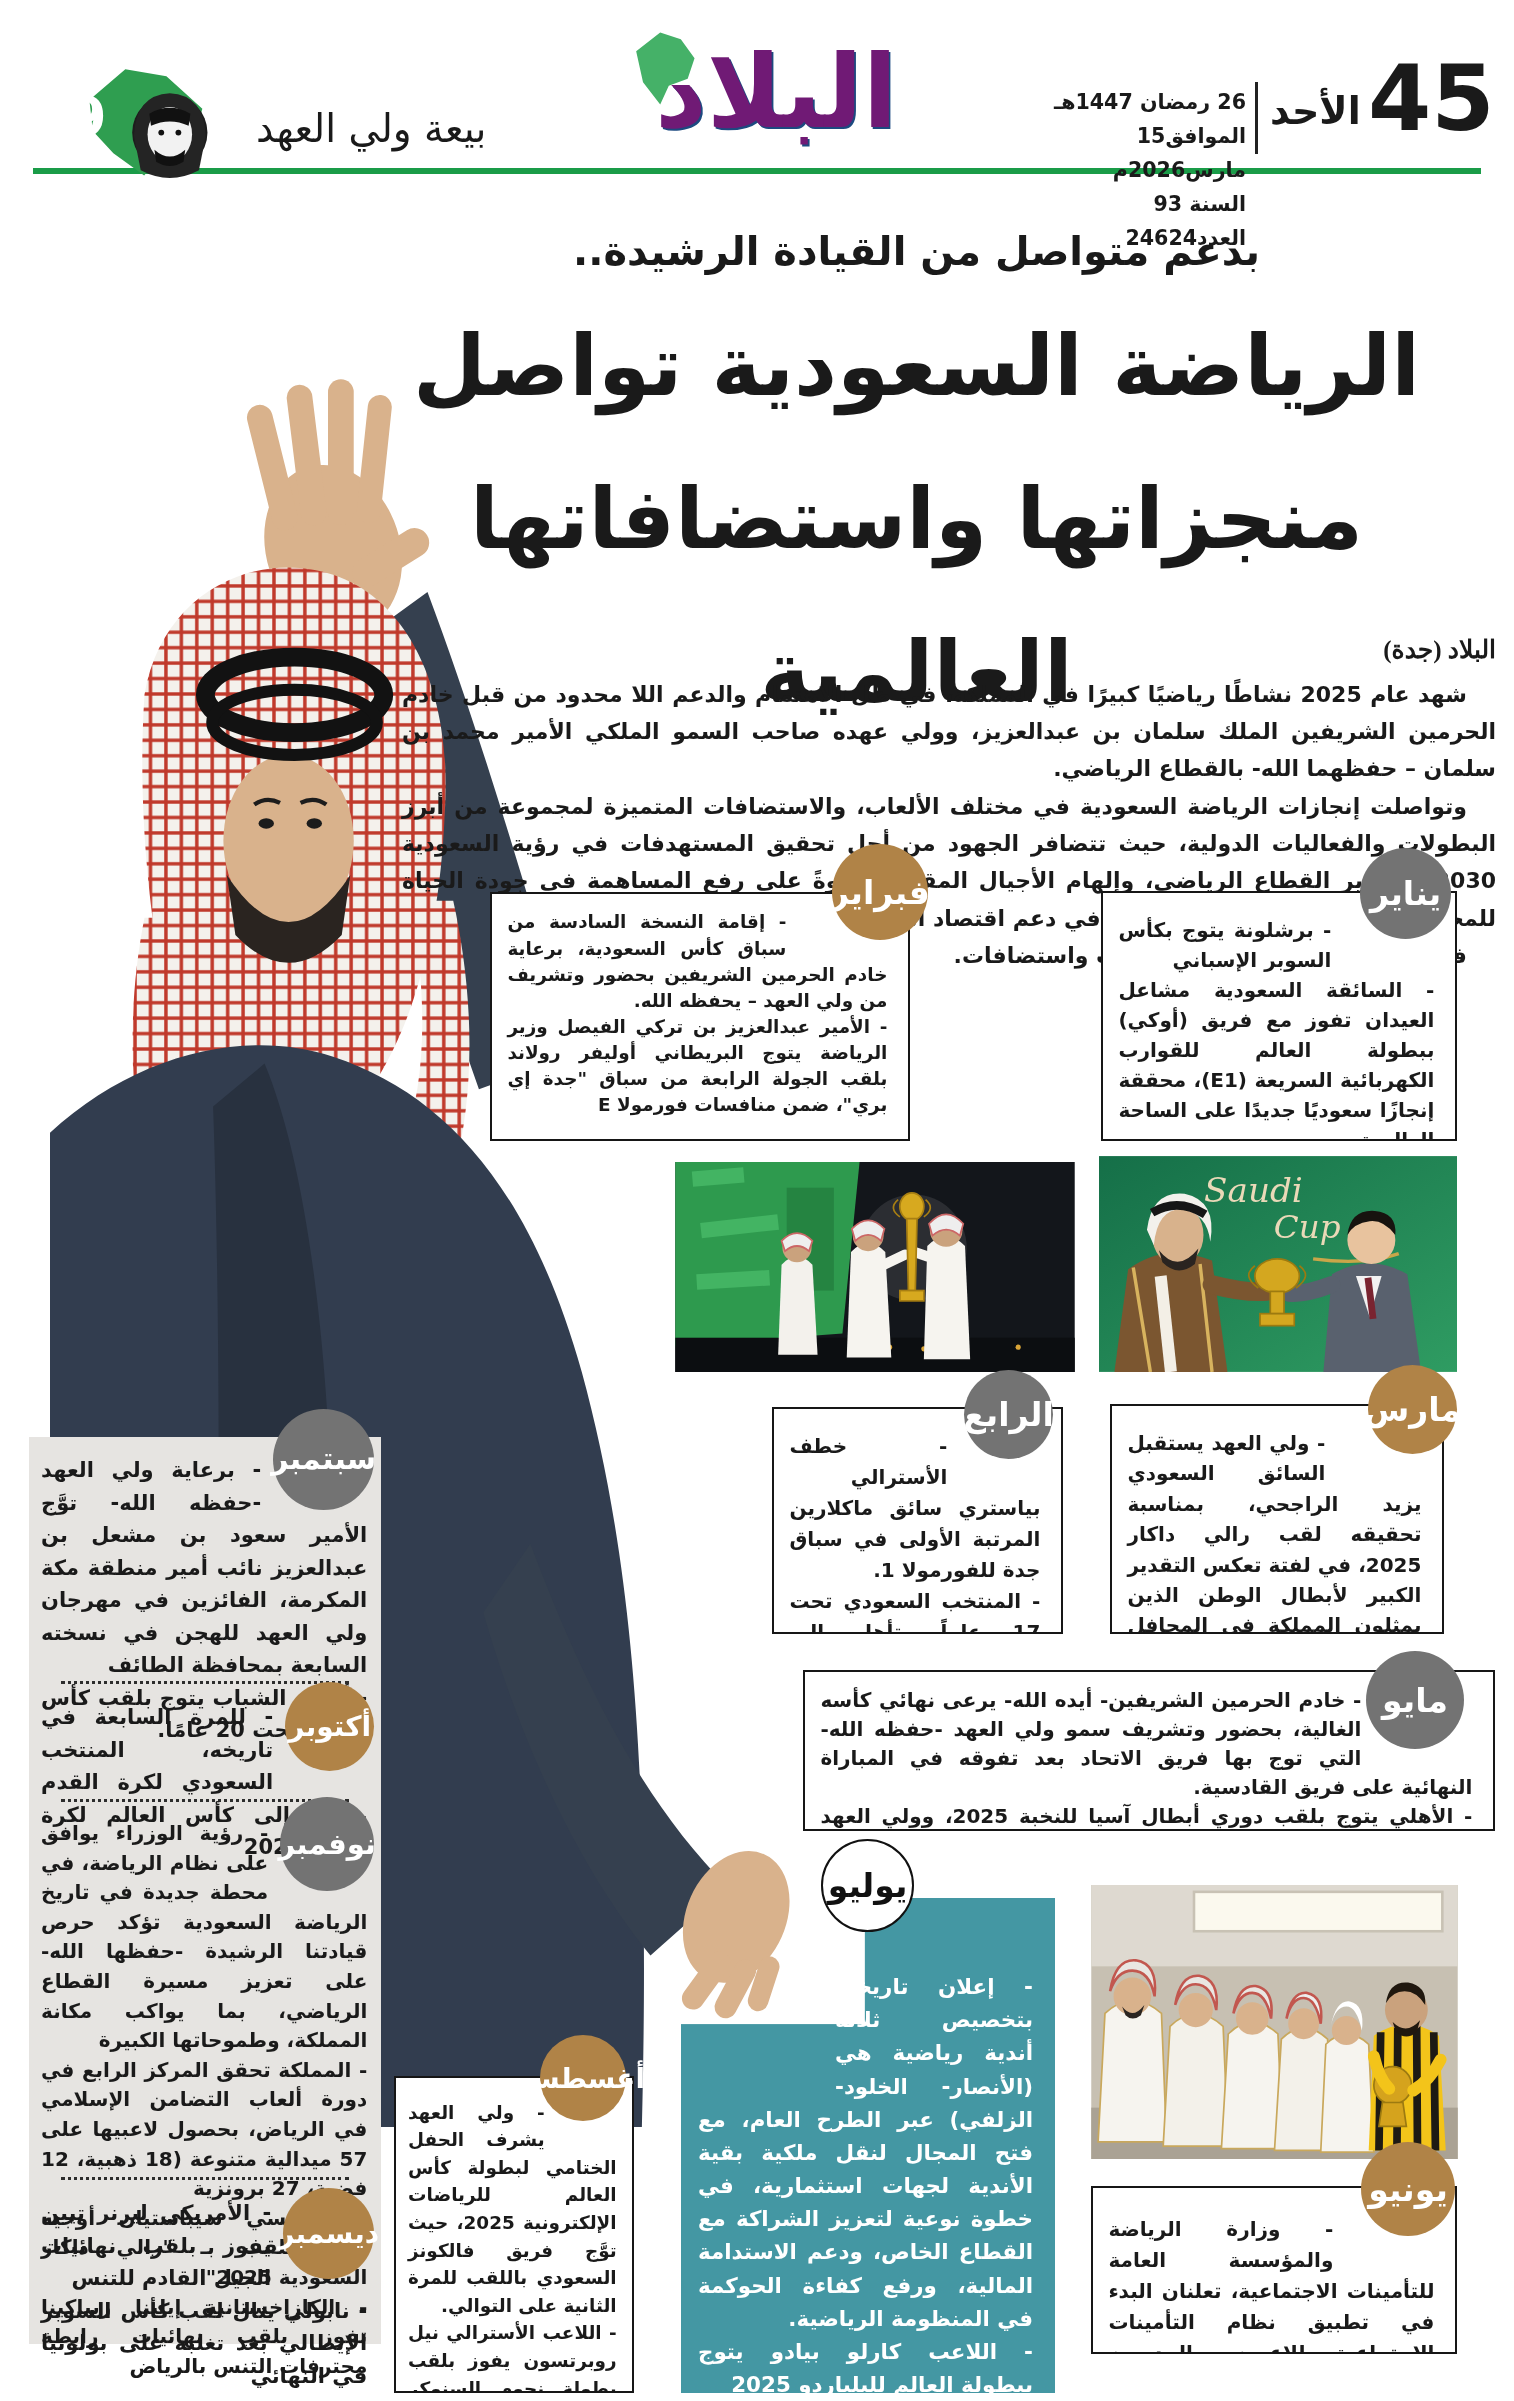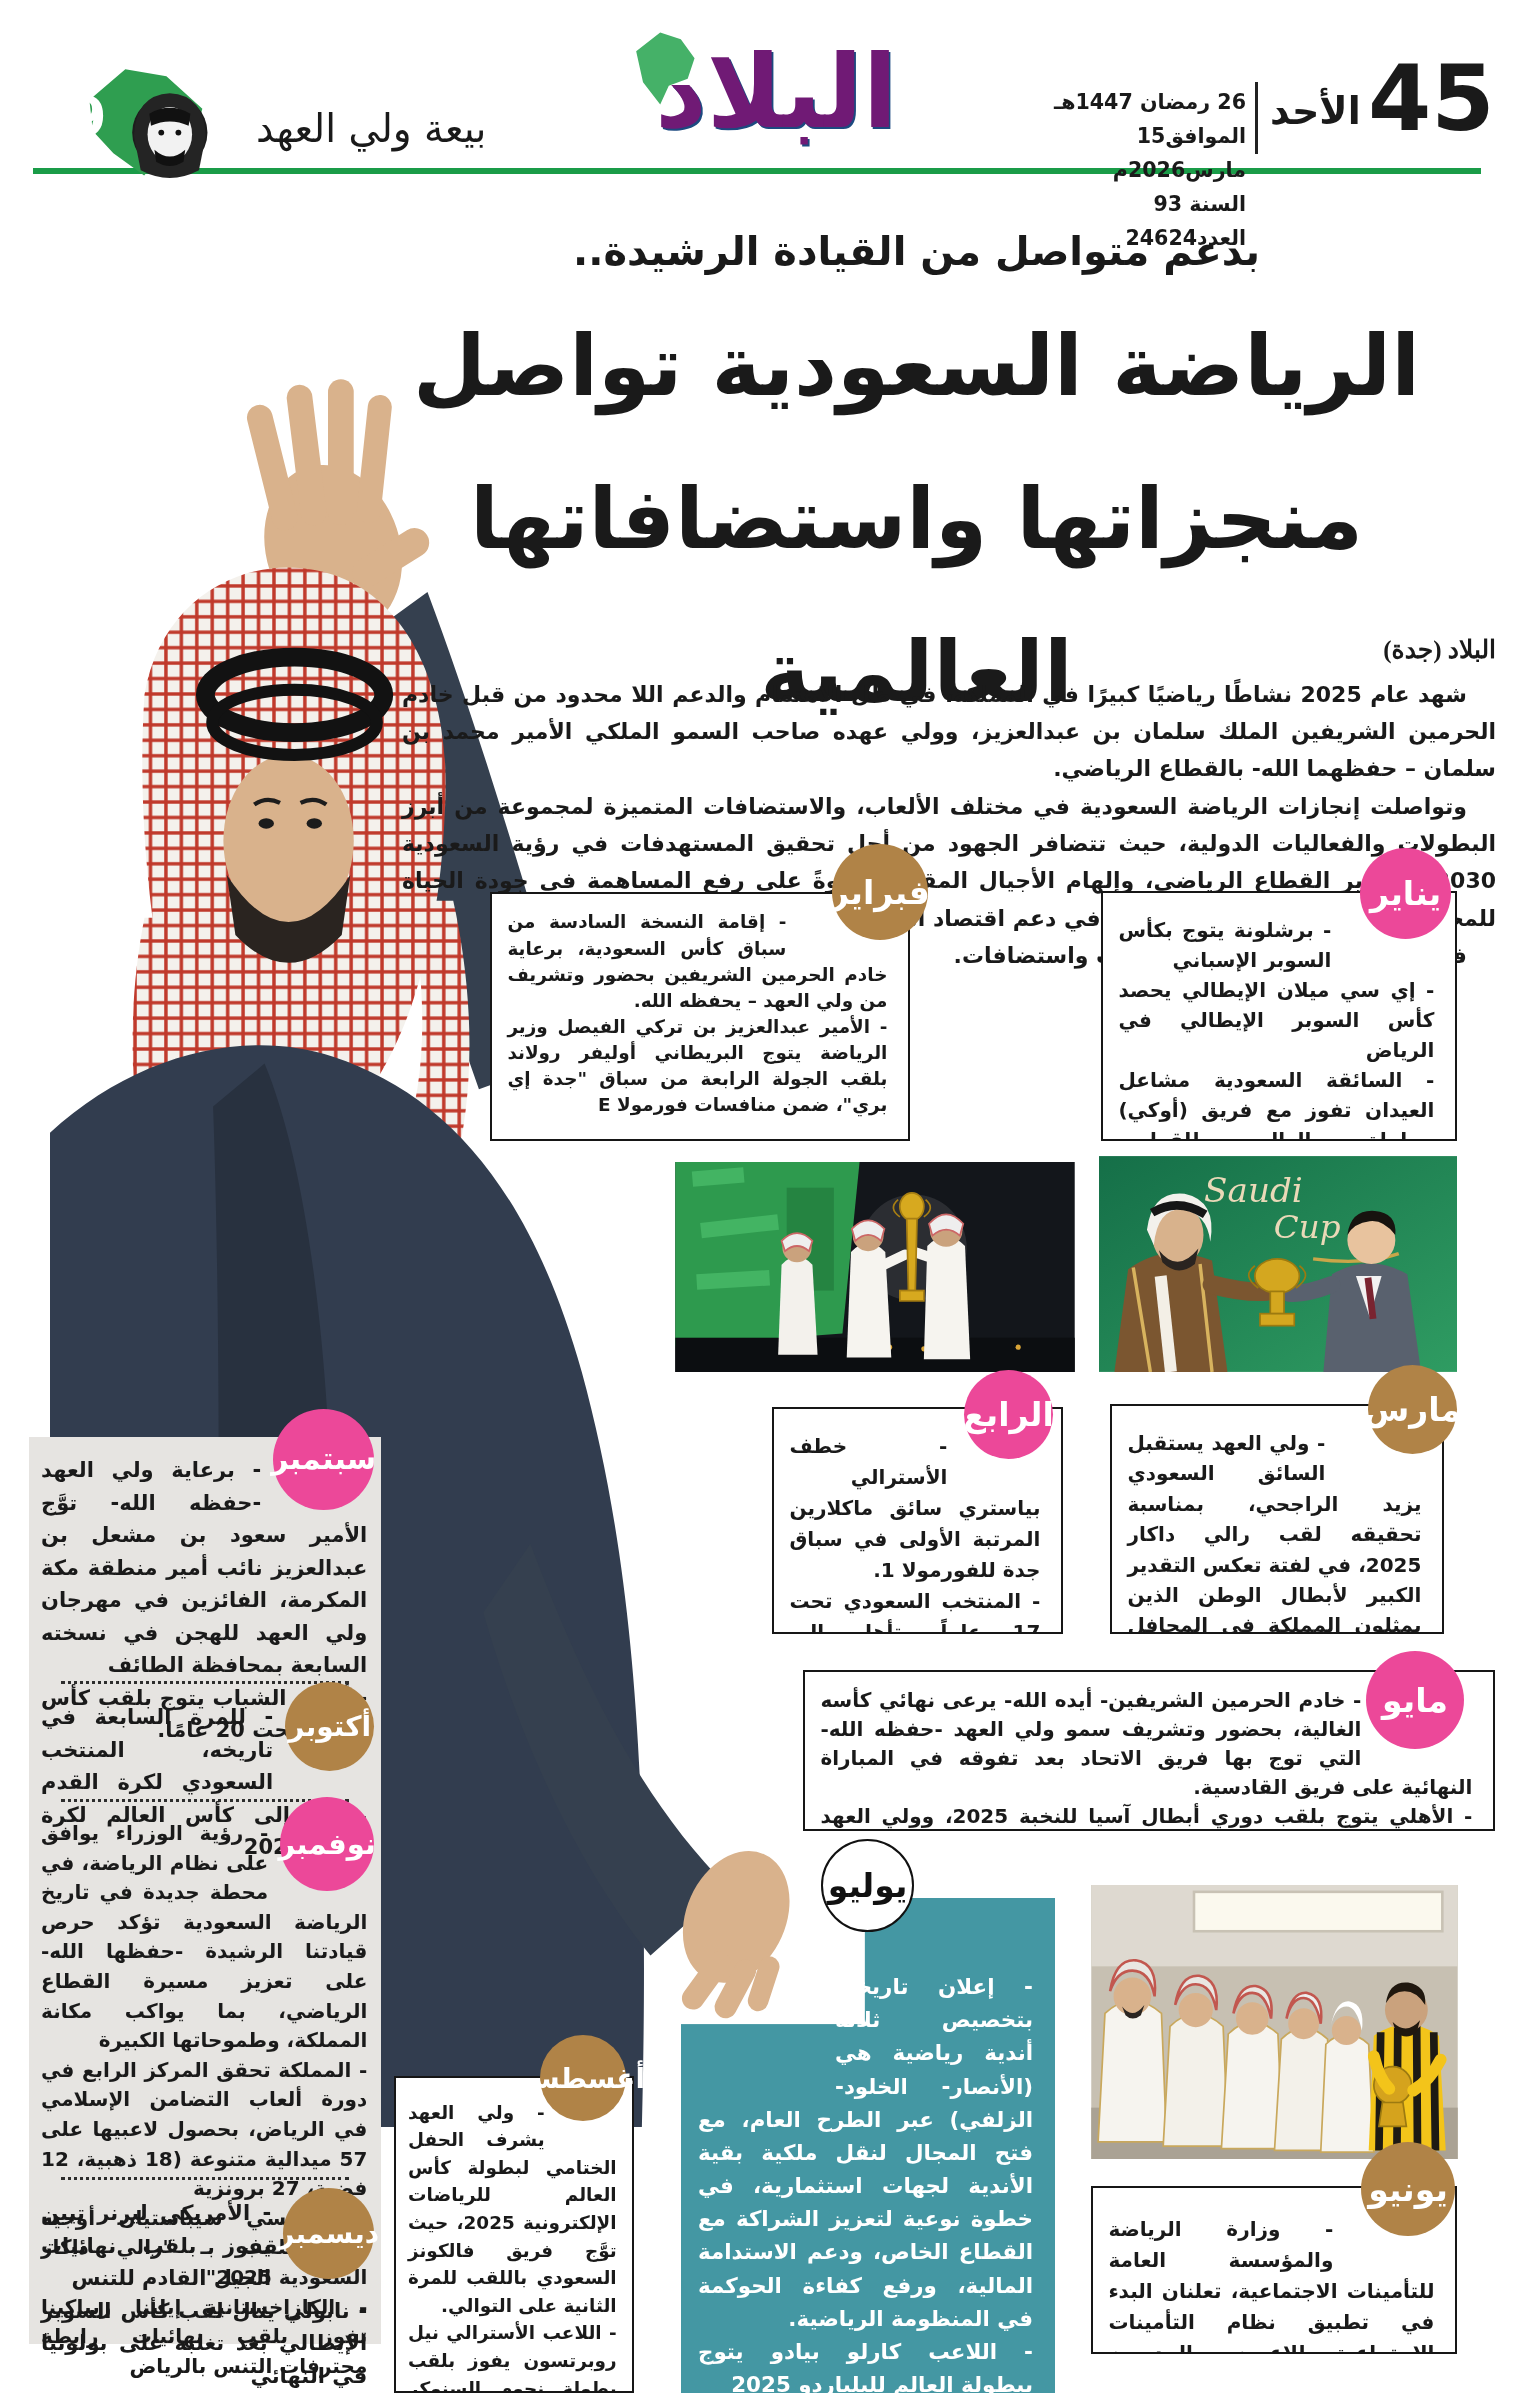--- a/index.html
+++ b/index.html
@@ -20,21 +20,21 @@
   #kicker{left:360px;top:228px;width:1115px;text-align:center;font-size:40px;font-weight:900;z-index:5;}
   #headline{left:317px;top:290px;width:1201px;text-align:center;font-size:84px;font-weight:900;
             line-height:1.82;letter-spacing:-2.6px;z-index:5;}
   
   #lead{left:403px;top:629px;width:1094px;z-index:5;font-size:22px;font-weight:700;line-height:1.7;text-align:justify;}
   #lead .byline{font-size:25px;font-weight:900;margin-bottom:4px;font-family:Liberation Serif, serif;}
   #lead p{margin:0;text-indent:29px;}
   
   .circle{border-radius:50%;display:flex;align-items:center;justify-content:center;
           color:#fff;font-weight:900;font-size:33px;z-index:6;}
-  .teal{background:#ec4899;}
+  .teal{background:#737373;}
   .bronze{background:#b08347;}
   .ccirc{position:absolute;}
   
   .mbox{position:absolute;background:#fff;border:2.6px solid #161616;z-index:5;box-sizing:border-box;overflow:visible;}
   .mtext{padding:22px 20.6px 8.6px 15.4px;font-weight:700;text-align:justify;direction:rtl;overflow:hidden;height:100%;box-sizing:border-box;}
   .mi{margin:0;}
   .fl{float:left;}
   .fr{float:right;}
   
   #gray-panel{left:30px;top:1437px;width:352px;height:907px;background:#e6e4e1;z-index:5;}
@@ -146,21 +146,20 @@
     <p>فيما يلي أبرز ما تحقق من منجزات واستضافات.</p>
   </div>
 
   <div class="mbox" style="left:1102px;top:891px;width:356px;height:250px;">
     <div class="circle teal ccirc" style="left:257px;top:-45px;width:91px;height:91px;">
       <span>يناير</span>
       </div>
     <div class="mtext" style="font-size:20px;line-height:1.5;">
       <div class="fr" style="width:103px;height:45px;"></div>
       <div class="mi">- برشلونة يتوج بكأس السوبر الإسباني</div>
-      <div class="mi">- إي سي ميلان الإيطالي يحصد كأس السوبر الإيطالي في الرياض</div>
       <div class="mi">- السائقة السعودية مشاعل العيدان تفوز مع فريق (أوكي) ببطولة العالم للقوارب الكهربائية السريعة (E1)، محققة إنجازًا سعوديًا جديدًا على الساحة العالمية.</div>
 
     </div>
   </div>
 
   <div class="mbox" style="left:491px;top:892px;width:420px;height:249px;">
     <div class="circle bronze ccirc" style="left:340px;top:-50px;width:96px;height:96px;">
       <span>فبراير</span>
       </div>
     <div class="mtext" style="font-size:18.4px;line-height:1.42;padding-top:15.4px;">

